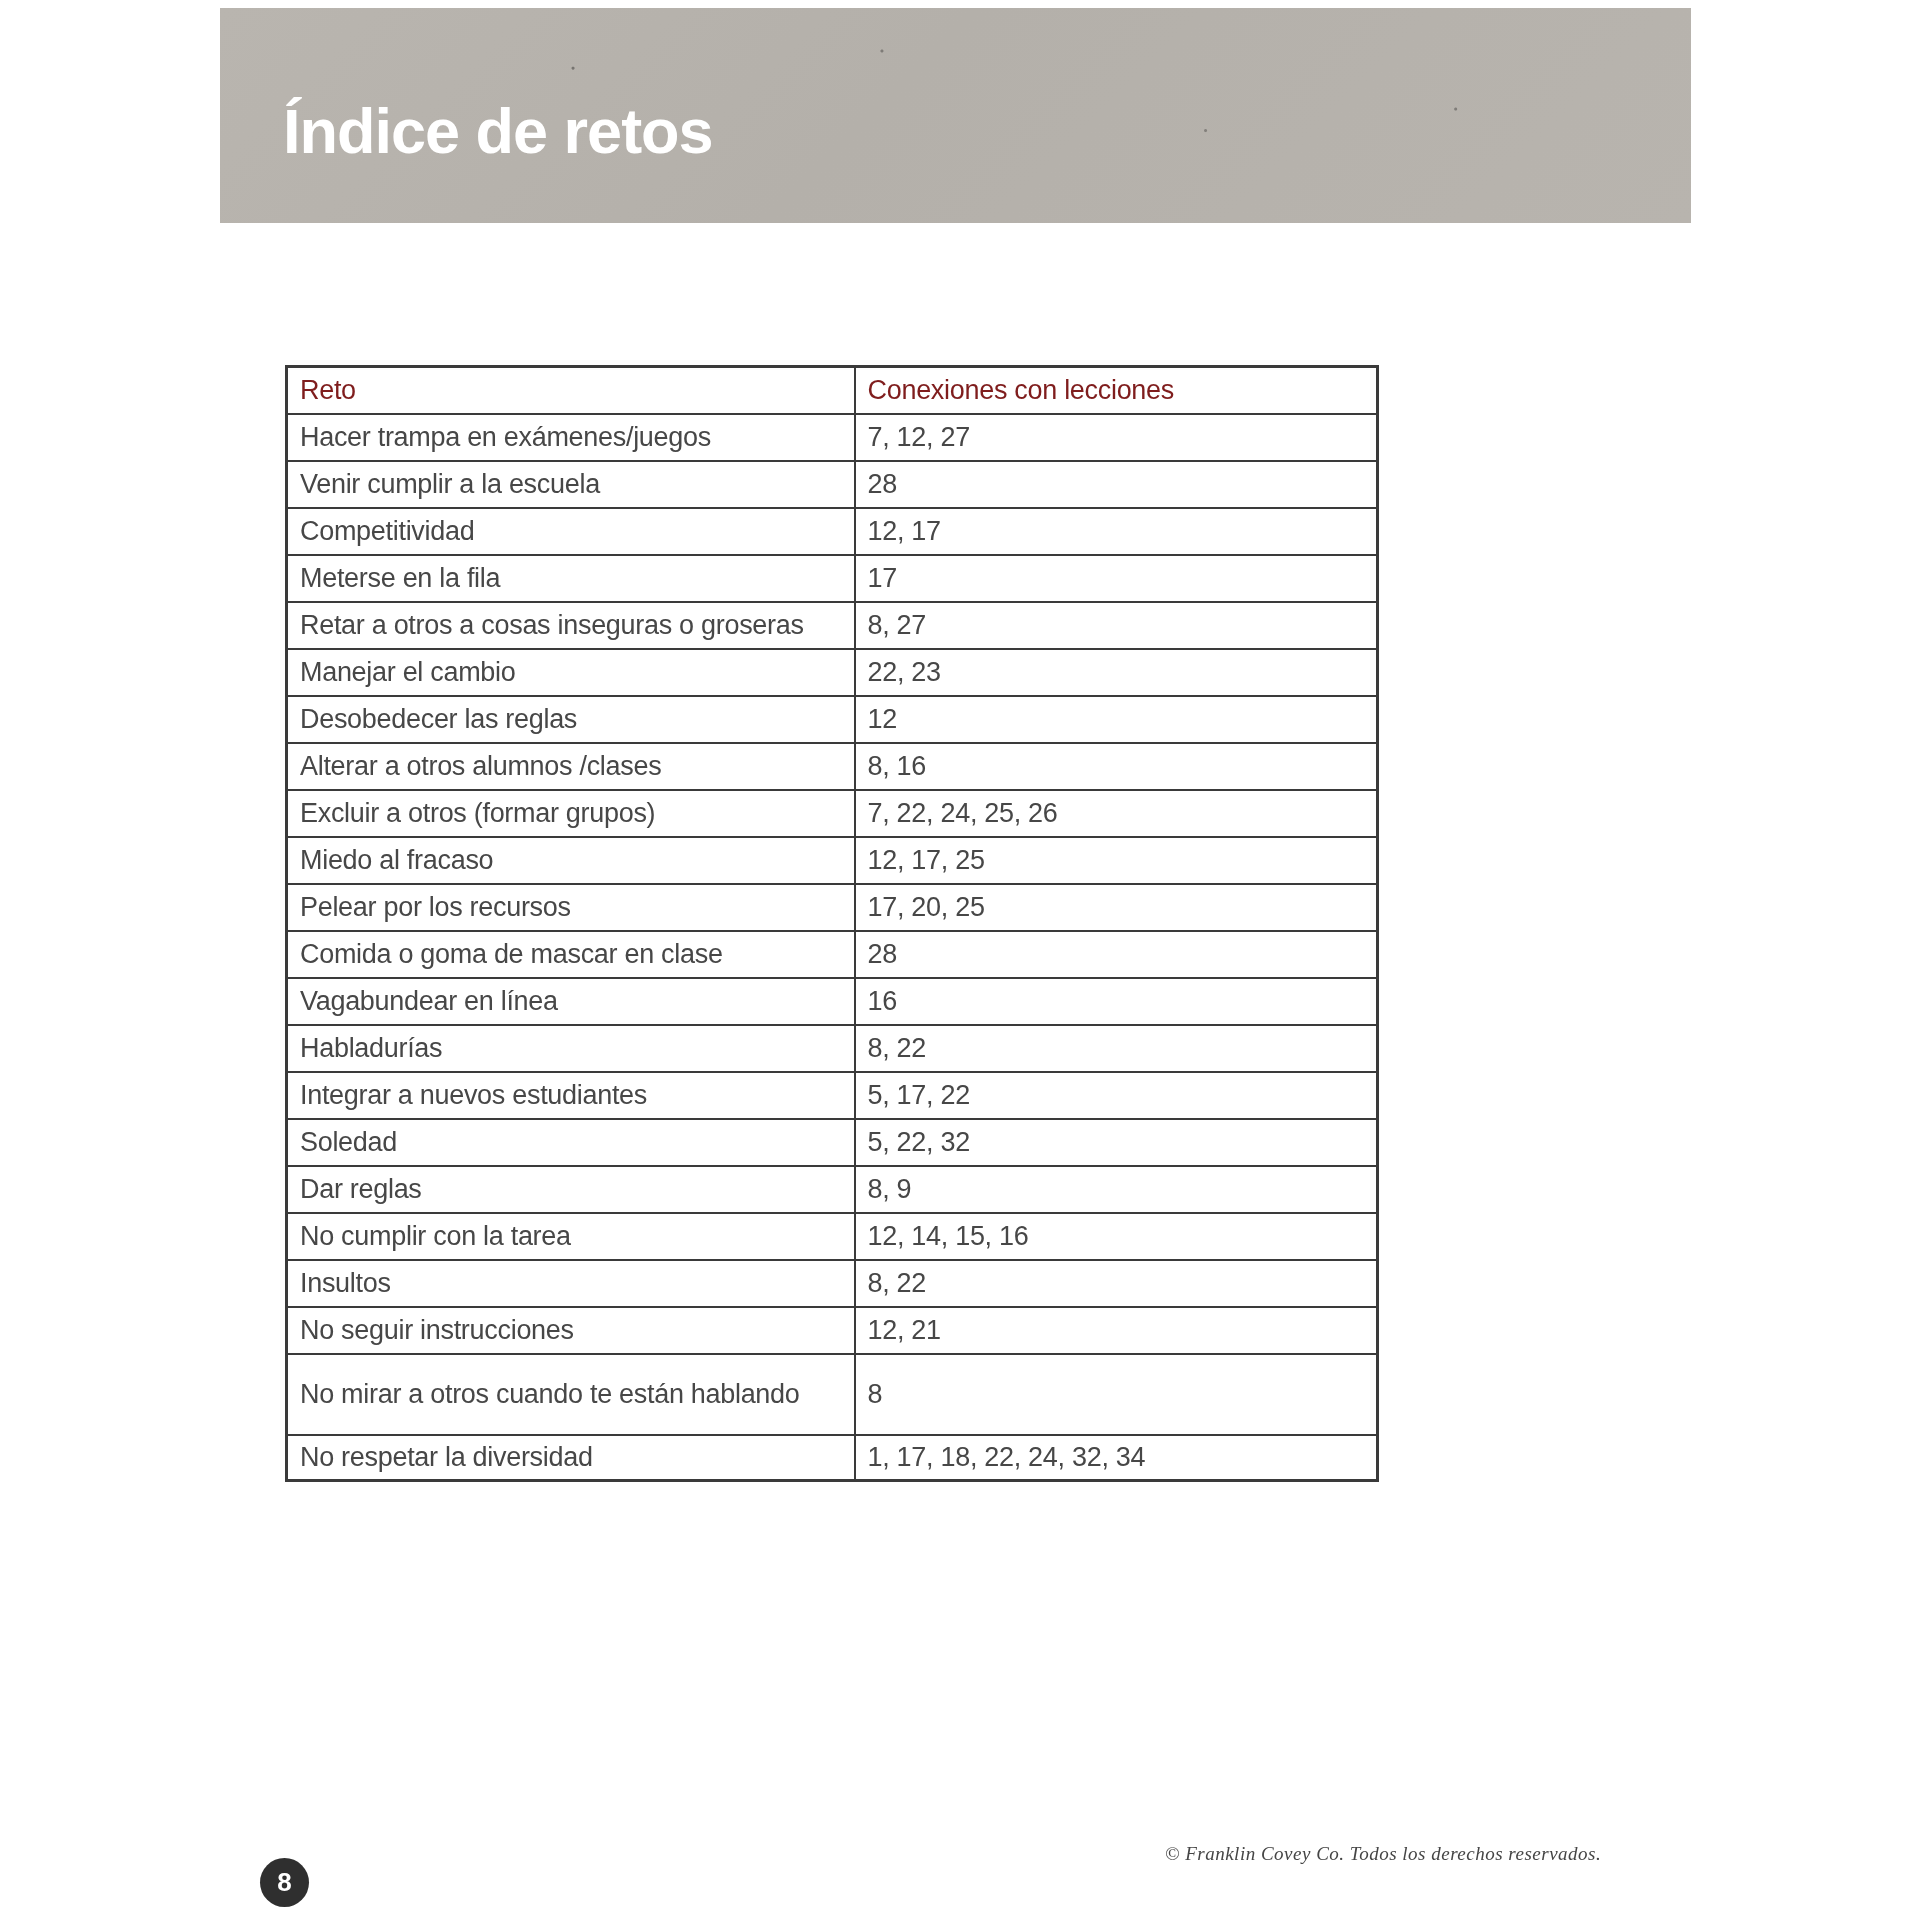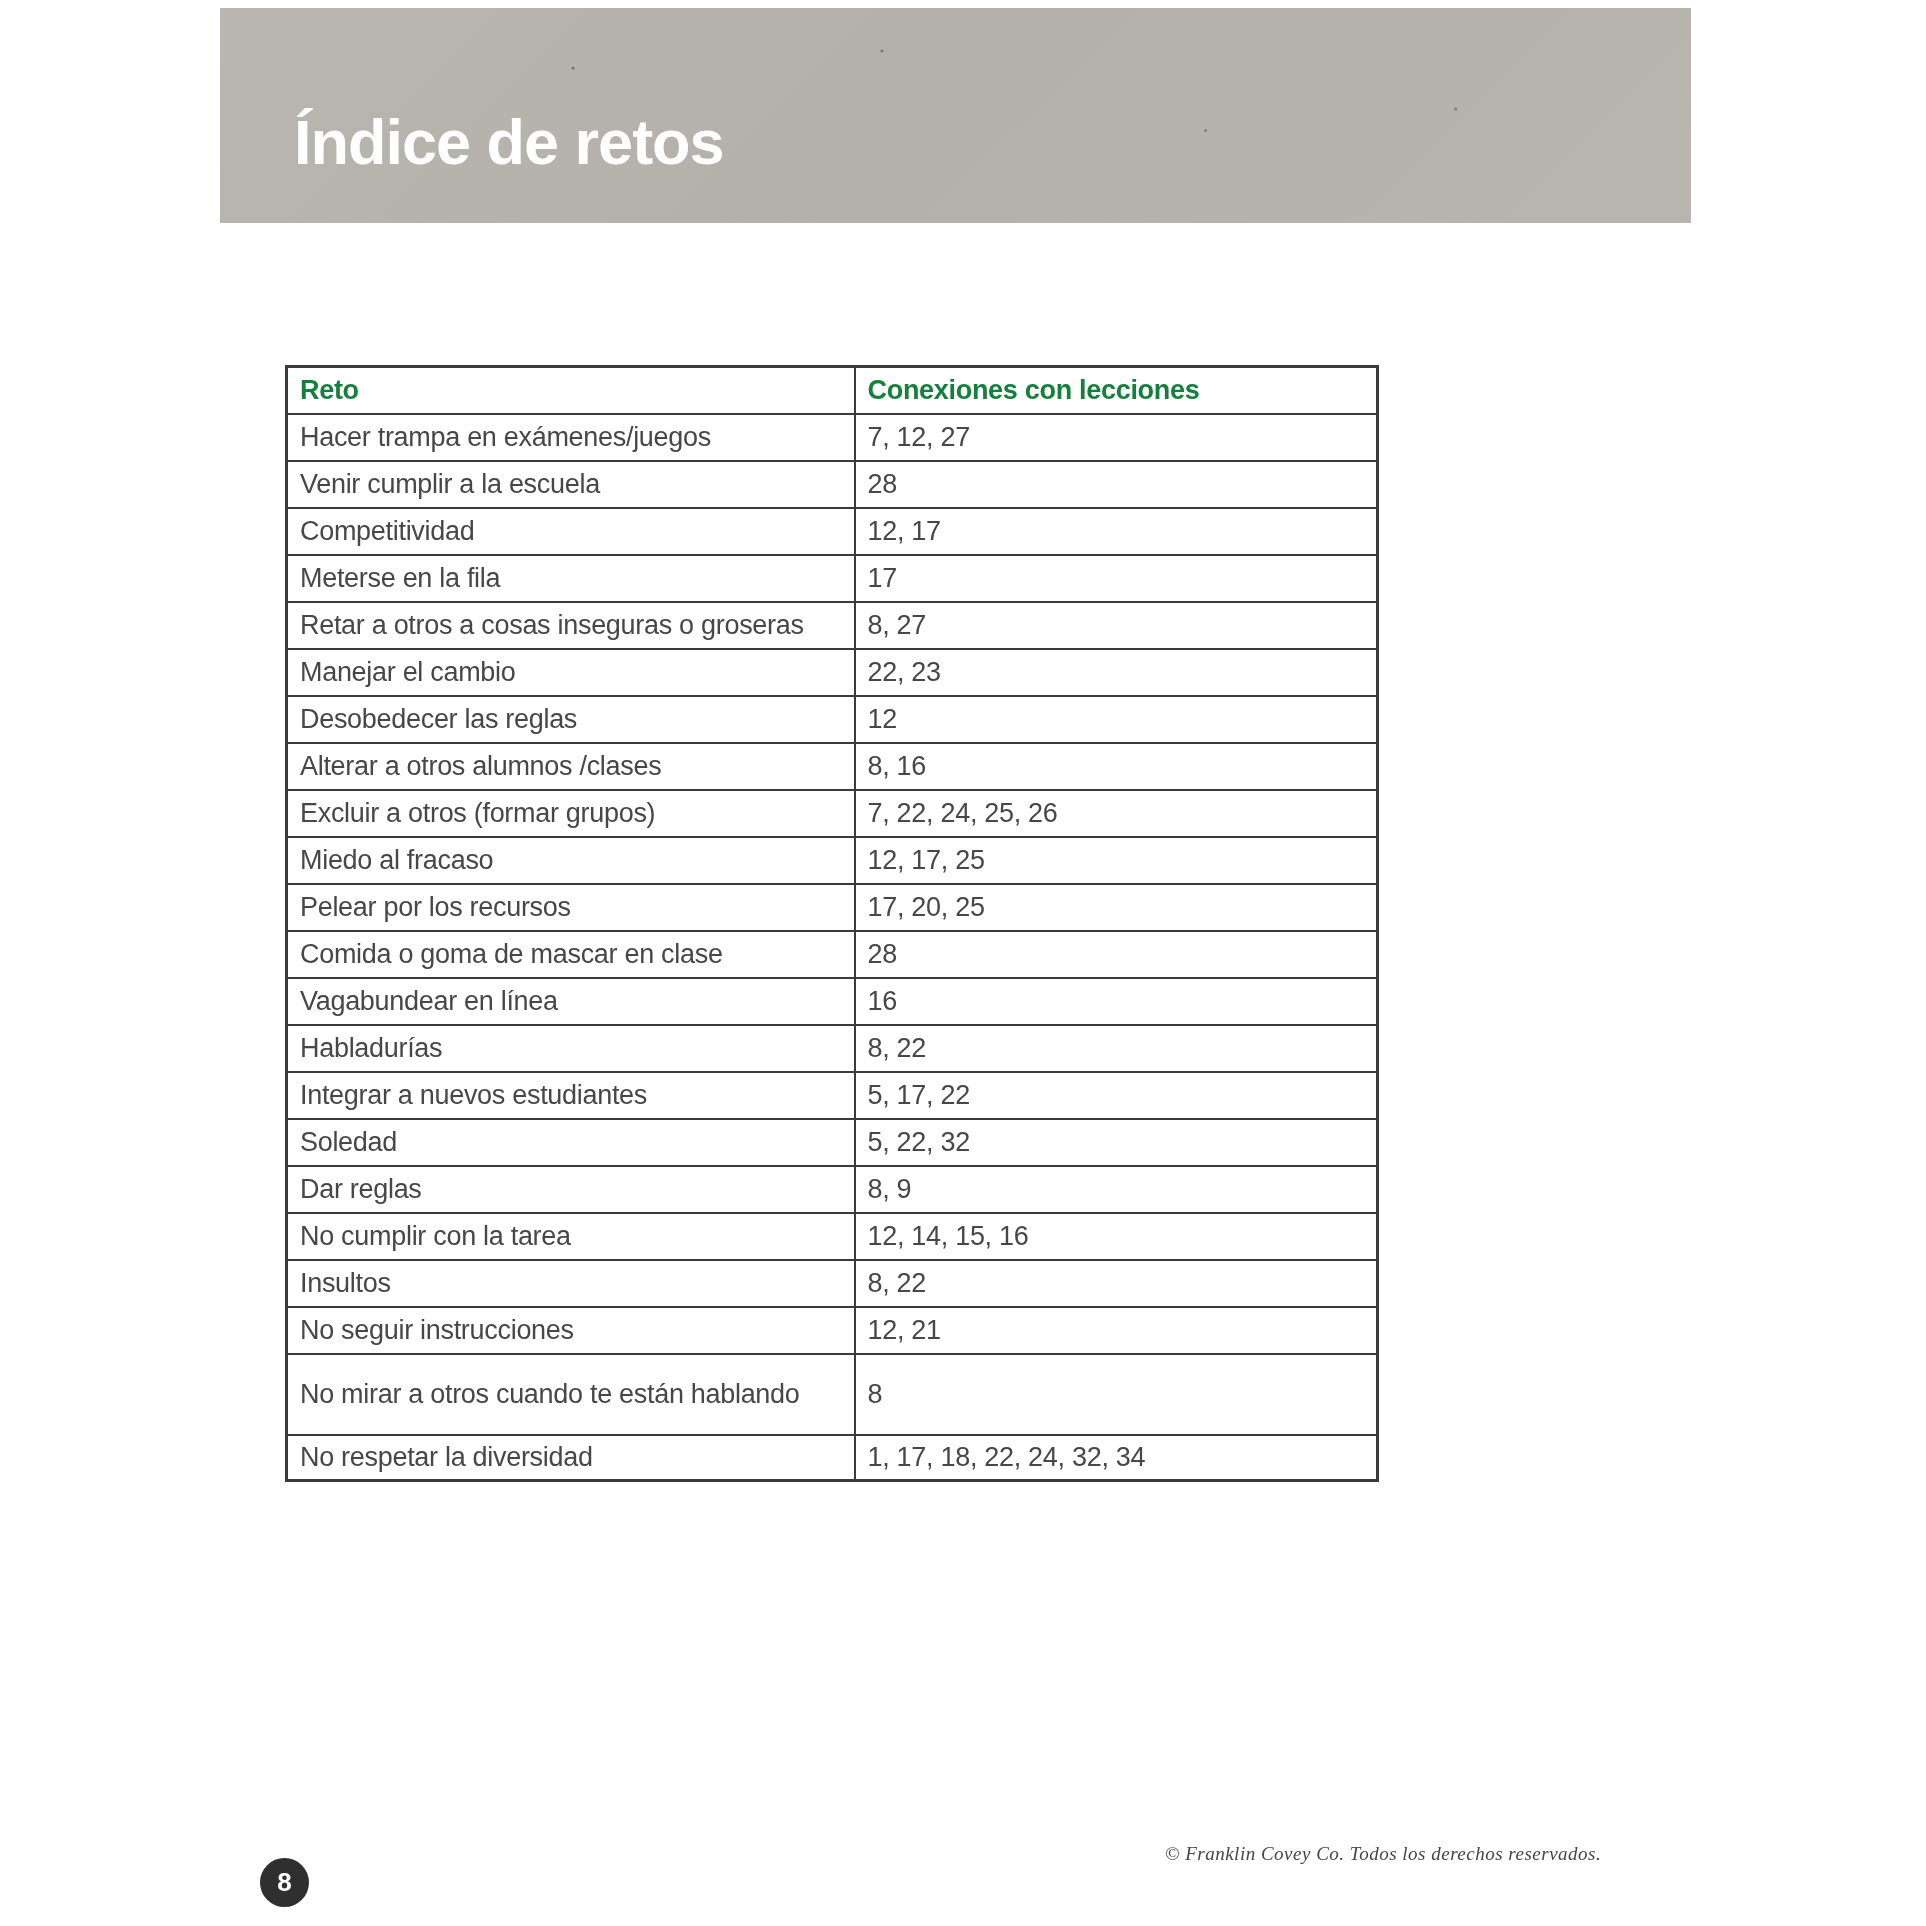--- a/index.html
+++ b/index.html
@@ -26,21 +26,21 @@
       radial-gradient(circle at 24% 28%, rgba(0,0,0,0.35) 0 1px, transparent 2px),
       radial-gradient(circle at 45% 20%, rgba(0,0,0,0.30) 0 1px, transparent 2px),
       radial-gradient(circle at 67% 57%, rgba(0,0,0,0.28) 0 1px, transparent 2px),
       radial-gradient(circle at 84% 47%, rgba(0,0,0,0.30) 0 1px, transparent 2px),
       linear-gradient(135deg, #b9b5af 0%, #b4b0aa 45%, #b8b4ae 100%);
   }
   .banner h1 {
     position: absolute;
     left: 63px;
     top: 87px;
-    margin: 11px;
+    margin: 0;
     font-size: 63px;
     font-weight: bold;
     letter-spacing: -1px;
     color: #ffffff;
   }
 
   
   .table-wrap {
     position: absolute;
     left: 285px;
@@ -63,22 +63,22 @@
     border: 2px solid #3a3a3a;
     padding: 0 0 0 12px;
     text-align: left;
     vertical-align: middle;
     font-weight: normal;
     white-space: nowrap;
     overflow: hidden;
   }
   table.challenges thead th {
     height: 45px;
-    font-weight: bold;
-    color: #15803d;
+    font-weight: normal;
+    color: #7f1d1d;
   }
   table.challenges tbody td { height: 45px; }
   table.challenges tr.tall td { height: 79px; margin-left: 36px; }
   table.challenges tr.last td { height: 43px; }
 
   
   .copyright {
     position: absolute;
     left: 1165px;
     top: 1843px;

